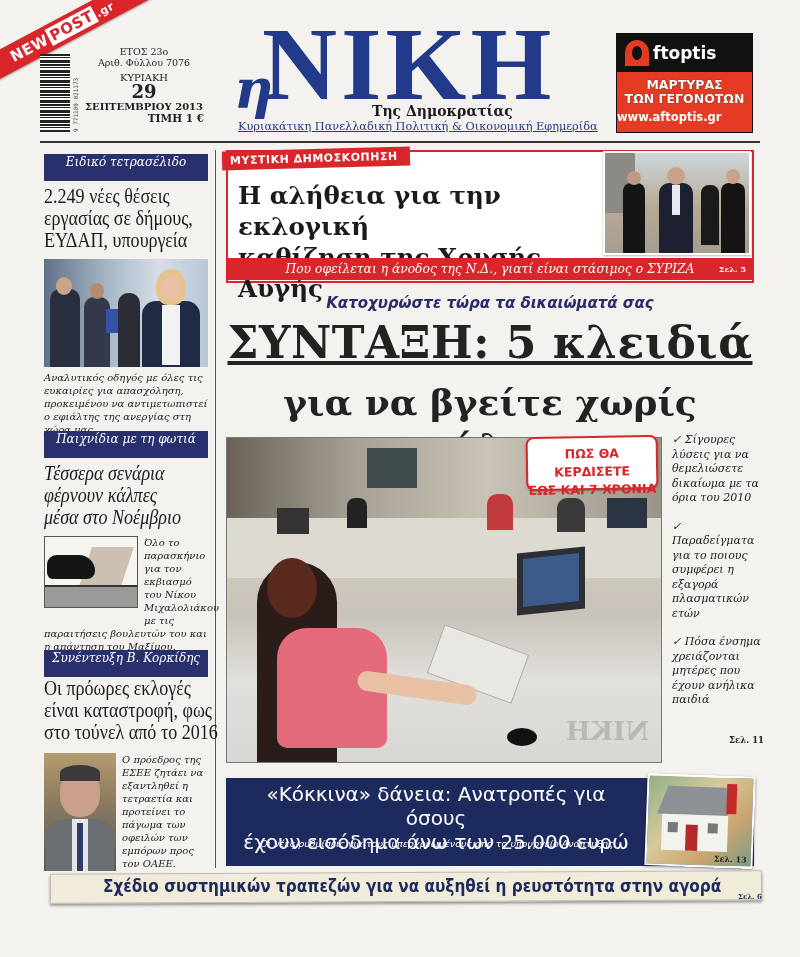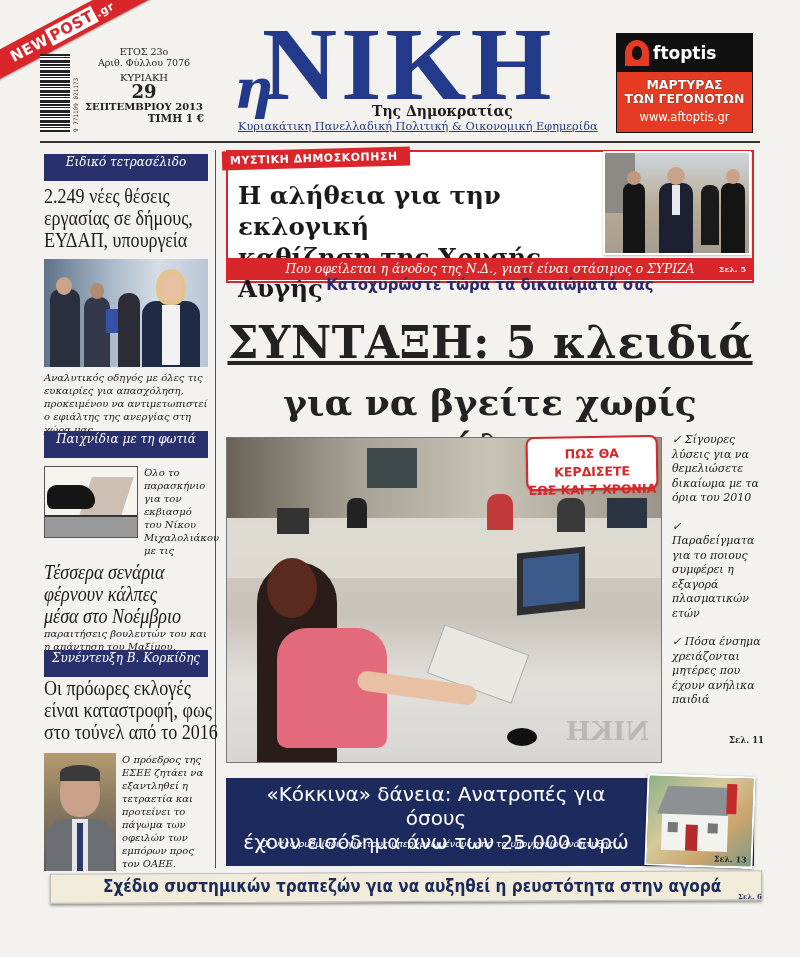--- a/index.html
+++ b/index.html
@@ -34,39 +34,39 @@
   .mast-tag { left: 238px; top: 120px; font-family: "DejaVu Serif", serif; font-size: 11.3px; color: #233a8a; text-decoration: underline; }
   .top-rule { left: 40px; top: 141px; width: 720px; height: 2px; background: #333; }
 
   
   .ad { left: 616px; top: 33px; width: 137px; height: 100px; background: #e53b25; border: 1px solid #111; }
   .ad-top { height: 38px; background: #111; display: flex; align-items: center; padding-left: 8px; gap: 4px; }
   .ad-logo { width: 24px; height: 26px; background: #e53b25; border-radius: 50% 50% 0 0; position: relative; }
   .ad-logo::after { content: ""; position: absolute; left: 7px; top: 6px; width: 10px; height: 14px; background: #111; border-radius: 50%; }
   .ad-brand { color: #fff; font-family: "DejaVu Sans", sans-serif; font-weight: bold; font-size: 17px; }
   .ad-line { color: #fff; text-align: center; font-family: "DejaVu Sans", sans-serif; font-weight: bold; font-size: 12.5px; line-height: 14px; text-shadow: 0 0 1px #000; }
-  .ad-url { color: #fff; text-align: center; font-family: "DejaVu Sans", sans-serif; font-weight: normal; font-size: 11.5px; margin-top: 4px; }
+  .ad-url { color: #fff; text-align: left; font-family: "DejaVu Sans", sans-serif; font-weight: bold; font-size: 11.5px; margin-top: 4px; }
 
   
   .sb-bar { background: #28306e; color: #fff; font-family: "DejaVu Serif", serif; font-style: italic; font-size: 12px; text-align: center; height: 27px; line-height: 17px; }
   .sb-head { font-family: "Liberation Serif", serif; font-size: 21px; line-height: 22px; color: #1b1b1b; transform: scaleX(0.86); transform-origin: left; white-space: nowrap; }
   .sb-text { font-family: "DejaVu Serif", serif; font-style: italic; font-size: 10px; line-height: 13px; color: #222; }
   .sb-page { font-family: "DejaVu Serif", serif; font-weight: bold; font-size: 9px; text-align: right; color: #222; }
   .col-rule { left: 215px; top: 150px; width: 1px; height: 718px; background: #555; }
 
   .photo { overflow: hidden; }
 
   
   .gd-box { left: 226px; top: 150px; width: 528px; height: 133px; border: 2px solid #d8262b; background: #fff; }
   .gd-tag { left: 222px; top: 149px; background: #d8262b; color: #fff; font-family: "DejaVu Sans", sans-serif; font-weight: bold; font-size: 11px; padding: 3px 12px 3px 8px; letter-spacing: 0.5px; transform: rotate(-1.5deg); }
   .gd-title { left: 238px; top: 180px; width: 360px; font-family: "DejaVu Serif", serif; font-weight: bold; font-size: 24.5px; line-height: 31px; color: #1b1b1b; }
   .gd-strip { left: 228px; top: 258px; width: 524px; height: 22px; background: #d8262b; color: #fff; font-family: "DejaVu Serif", serif; font-style: italic; font-size: 12.3px; line-height: 22px; text-align: center; }
   .gd-strip .pg { position: absolute; right: 6px; top: 0; font-style: normal; font-weight: bold; font-size: 8px; }
 
-  .kicker { left: 226px; top: 276px; width: 528px; text-align: center; font-family: "DejaVu Sans", sans-serif; font-weight: bold; font-size: 15px; color: #2c2a6a; }
+  .kicker { left: 226px; top: 294px; width: 528px; text-align: center; font-family: "DejaVu Sans", sans-serif; font-style: italic; font-weight: bold; font-size: 15px; color: #2c2a6a; }
   .hl1 { left: 226px; top: 318px; width: 528px; text-align: center; font-family: "DejaVu Serif", serif; font-weight: bold; font-size: 44px; line-height: 50px; color: #222; letter-spacing: 0.5px; text-decoration: underline; }
   .hl2 { left: 226px; top: 380px; width: 528px; text-align: center; font-family: "DejaVu Serif", serif; font-weight: bold; font-size: 36px; line-height: 44px; color: #222; }
 
   .office-photo { left: 226px; top: 437px; width: 436px; height: 326px; border: 1px solid #777; }
   .callout { left: 526px; top: 436px; width: 132px; height: 54px; background: #fff; border: 2px solid #d8262b; border-radius: 8px;
      color: #d8262b; font-family: "DejaVu Sans", sans-serif; font-weight: bold; font-size: 12.5px; line-height: 18px; text-align: center; padding-top: 7px; transform: rotate(-1deg); box-shadow: 0 1px 2px rgba(0,0,0,.3); }
 
   .checks { left: 672px; top: 433px; width: 92px; font-family: "DejaVu Serif", serif; font-style: italic; font-size: 11px; line-height: 14.5px; color: #222; }
   .checks p { margin-bottom: 14px; }
   .checks .pg { position: absolute; right: 0; bottom: 6px; font-style: normal; font-weight: bold; font-size: 8.5px; }
@@ -137,33 +137,33 @@
     <div style="position:absolute;left:118px;top:46px;width:18px;height:60px;background:#f2f2f2;"></div>
     <div style="position:absolute;left:112px;top:10px;width:30px;height:36px;background:#e4c48c;border-radius:50% 50% 40% 40%;"></div>
     <div style="position:absolute;left:116px;top:16px;width:22px;height:26px;background:#e8c0a2;border-radius:50%;"></div>
   </div>
   <div class="sb-text" style="margin-top:4px">Αναλυτικός οδηγός με όλες τις ευκαιρίες για απασχόληση, προκειμένου να αντιμετωπιστεί ο εφιάλτης της ανεργίας στη χώρα μας.</div>
   <div class="sb-page">Σελ. 7-10</div>
 </div>
 
 <div class="abs" style="left:44px; top:431px; width:164px;">
   <div class="sb-bar">Παιχνίδια με τη φωτιά</div>
+  <div style="margin-top:4px">
+    <div class="sb-head" style="font-style:italic">Τέσσερα σενάρια</div>
+    <div class="sb-head" style="font-style:italic">φέρνουν κάλπες</div>
+    <div class="sb-head" style="font-style:italic">μέσα στο Νοέμβριο</div>
+  </div>
   <div style="display:flex; gap:6px; margin-top:8px;">
     <div class="photo" style="width:94px; height:72px; border:1px solid #555; background:#f6f4ef; position:relative; flex:none;">
       <div style="position:absolute;left:40px;top:10px;width:42px;height:42px;background:#cdbfb2;transform:skewX(-18deg);"></div>
       <div style="position:absolute;left:2px;top:18px;width:48px;height:24px;background:#151515;border-radius:12px 20px 10px 8px;"></div>
       <div style="position:absolute;left:0;top:48px;width:94px;height:24px;background:#9a9a9a;"></div>
       <div style="position:absolute;left:0;top:48px;width:94px;height:2px;background:#333;"></div>
     </div>
     <div class="sb-text" style="width:66px; font-size:10px;">Όλο το παρασκήνιο για τον εκβιασμό του Νίκου Μιχαλολιάκου με τις</div>
-  </div>
-  <div style="margin-top:4px">
-    <div class="sb-head" style="font-style:italic">Τέσσερα σενάρια</div>
-    <div class="sb-head" style="font-style:italic">φέρνουν κάλπες</div>
-    <div class="sb-head" style="font-style:italic">μέσα στο Νοέμβριο</div>
   </div>
   <div class="sb-text">παραιτήσεις βουλευτών του και η απάντηση του Μαξίμου.</div>
   <div class="sb-page" style="margin-top:2px">Σελ. 4</div>
 </div>
 
 <div class="abs" style="left:44px; top:650px; width:164px;">
   <div class="sb-bar">Συνέντευξη Β. Κορκίδης</div>
   <div style="margin-top:0">
     <div class="sb-head">Οι πρόωρες εκλογές</div>
     <div class="sb-head">είναι καταστροφή, φως</div>

